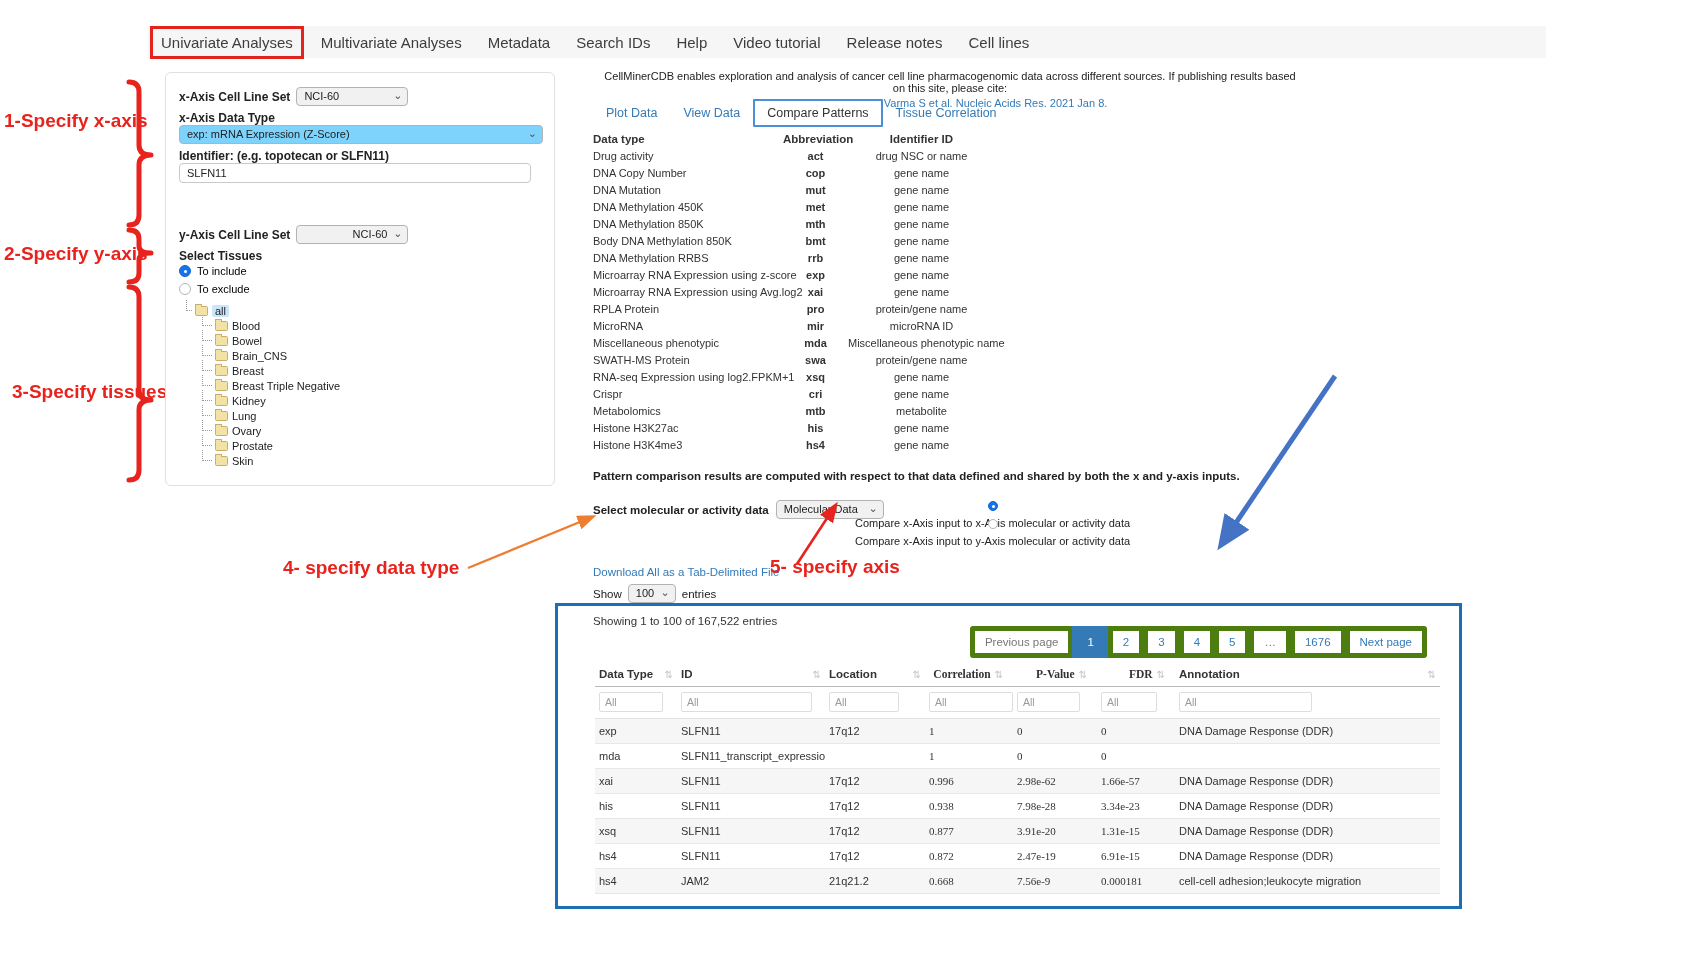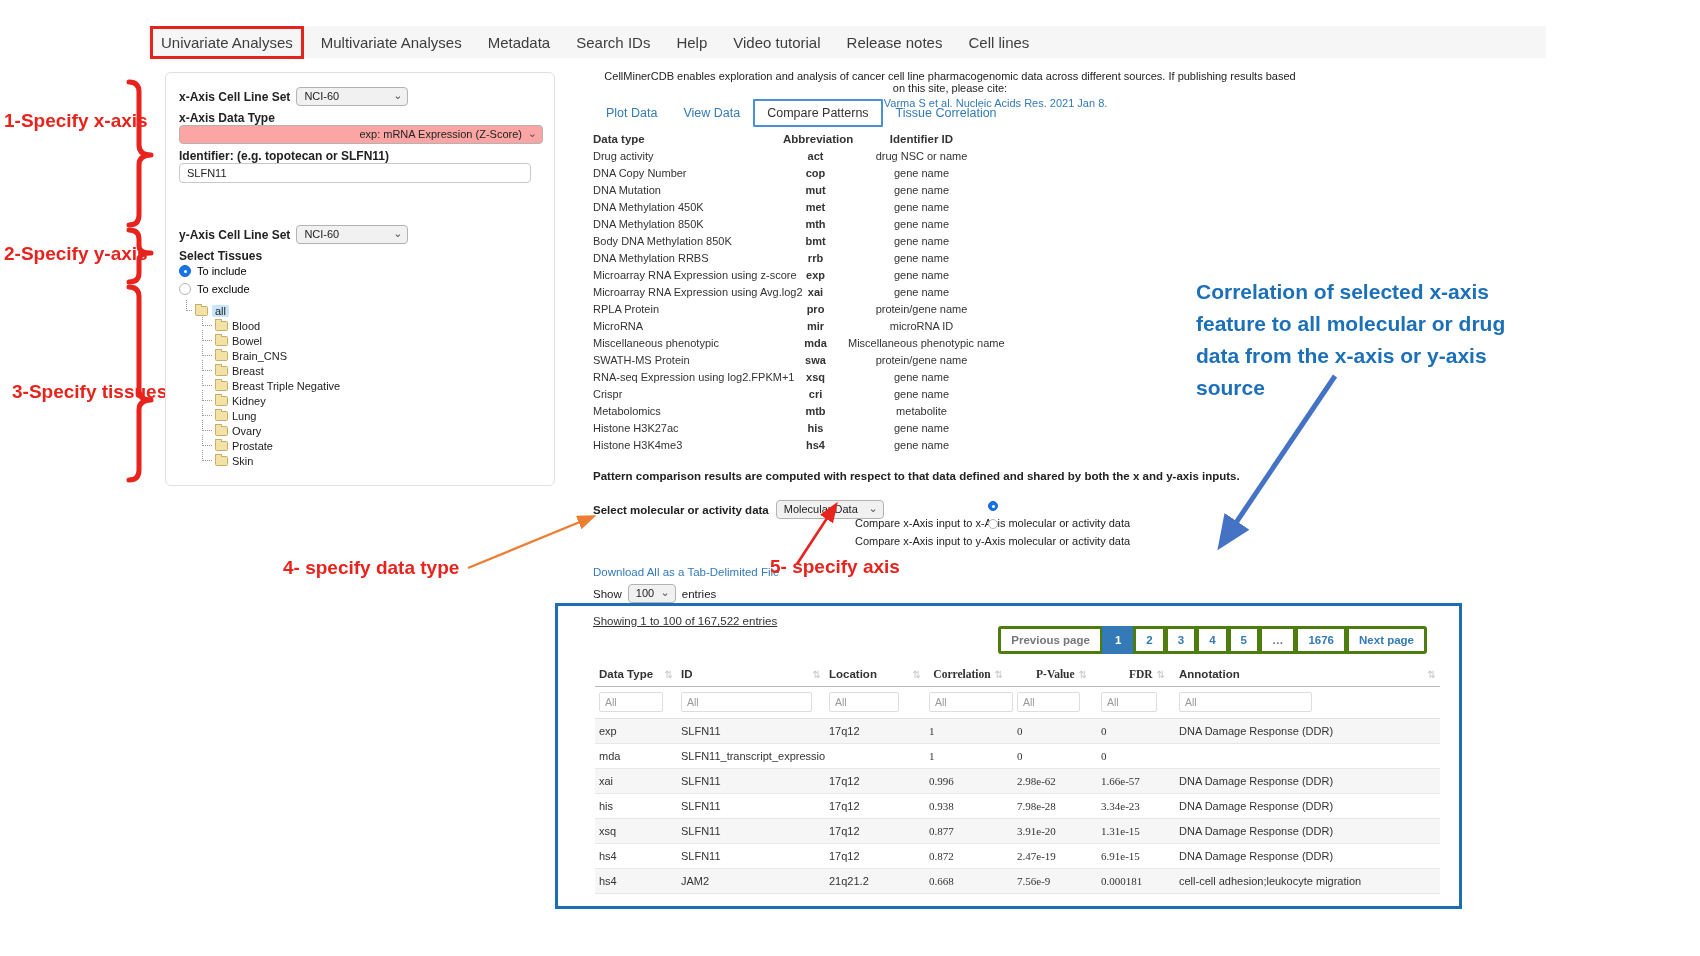--- a/index.html
+++ b/index.html
@@ -80,24 +80,24 @@
   #step5 { left:770px; top:556px; }
   .arrow-svg { position:absolute; pointer-events:none; }
 
   
   .blue-note { position:absolute; left:1196px; top:276px; width:358px; font-size:21px; line-height:32px;
                font-weight:bold; color:#1c70b8; }
 
   
   .rbox { position:absolute; left:555px; top:603px; width:907px; height:306px;
           border:3px solid #1c6fb7; background:#fff; }
-  .summary { position:absolute; left:35px; top:9px; font-size:11.5px; color:#333;text-decoration:underline; }
+  .summary { position:absolute; left:35px; top:9px; font-size:11.5px; color:#333; }
   .pager { position:absolute; right:32px; top:20px; display:flex; font-size:11.5px; }
-  .pg-btn { border:3px solid #4d7c0f; padding:5px 10px; margin-left:-1px; color:#337ab7;
-            background:#fff; white-space:nowrap; cursor:default;font-weight:bold; }
+  .pg-btn { border:5px solid #4d7c0f; padding:5px 10px; margin-left:-1px; color:#337ab7;
+            background:#fff; white-space:nowrap; cursor:default; }
   .pg-btn:first-child { border-radius:3px 0 0 3px; }
   .pg-btn:last-child { border-radius:0 3px 3px 0; }
   .pg-btn.muted { color:#777; }
   .pg-btn.active { background:#337ab7; border-color:#337ab7; color:#fff; }
 
   .rtable { position:absolute; left:37px; top:56px; width:845px; font-size:11px; color:#333; }
   .rgrid { display:grid; grid-template-columns:82px 148px 100px 88px 84px 78px 265px; align-items:center; }
   .rhead { border-bottom:1px solid #b9b9b9; }
   .rhead > div { font-weight:bold; font-size:11.5px; padding:6px 4px; display:flex;
                  justify-content:space-between; align-items:center; }
@@ -149,33 +149,33 @@
       <span class="lbl">x-Axis Cell Line Set</span>
       <span class="sel" style="width:112px;">
         <span>NCI-60</span>
         <span class="chev">⌄</span>
       </span>
     </div>
     <div class="p-row" style="top:38px;">
       <span class="lbl">x-Axis Data Type</span>
     </div>
     <div class="p-row" style="top:52px;">
-      <span class="sel" style="width:364px; background:#fca5a5;text-align:right;">
+      <span class="sel" style="width:364px; background:#7dd3fc;">
         <span>exp: mRNA Expression (Z-Score)</span>
         <span class="chev">⌄</span>
       </span>
     </div>
     <div class="p-row" style="top:76px;">
       <span class="lbl">Identifier: (e.g. topotecan or SLFN11)</span>
     </div>
     <div class="p-row" style="top:90px;">
       <input class="txt-input" style="width: 352px;" value="SLFN11">
     </div>
 
-    <div class="p-row" style="top:152px;">
+    <div class="p-row" style="top:152px;text-align:right;">
       <span class="lbl">y-Axis Cell Line Set</span>
       <span class="sel" style="width:112px;">
         <span>NCI-60</span>
         <span class="chev">⌄</span>
       </span>
     </div>
     <div class="p-row" style="top:176px;">
       <span class="lbl">Select Tissues</span>
     </div>
     <div class="p-row" style="top:192px; gap:6px;">
@@ -409,21 +409,20 @@
   </svg>
   <svg class="arrow-svg" style="left:785px; top:498px;" width="70" height="72">
     <defs>
       <marker id="ah-red" orient="auto" markerWidth="9" markerHeight="8" refX="6" refY="3">
         <path d="M0,0 L8,3 L0,6 z" fill="#e8231d"></path>
       </marker>
     </defs>
     <line x1="12" y1="66" x2="50" y2="8" stroke="#e8231d" stroke-width="2.6" marker-end="url(#ah-red)"></line>
   </svg>
 
-  <div class="blue-note">Correlation of selected x-axis feature to all molecular or drug data from the x-axis or y-axis source</div>
   <svg class="arrow-svg" style="left:1195px; top:368px;" width="160" height="195">
     <defs>
       <marker id="ah-blue" orient="auto" markerWidth="8" markerHeight="8" refX="5" refY="3">
         <path d="M0,0 L7,3 L0,6 z" fill="#4472c4"></path>
       </marker>
     </defs>
     <line x1="140" y1="8" x2="28" y2="174" stroke="#4472c4" stroke-width="5" marker-end="url(#ah-blue)"></line>
   </svg>
 
   <div class="rbox">

